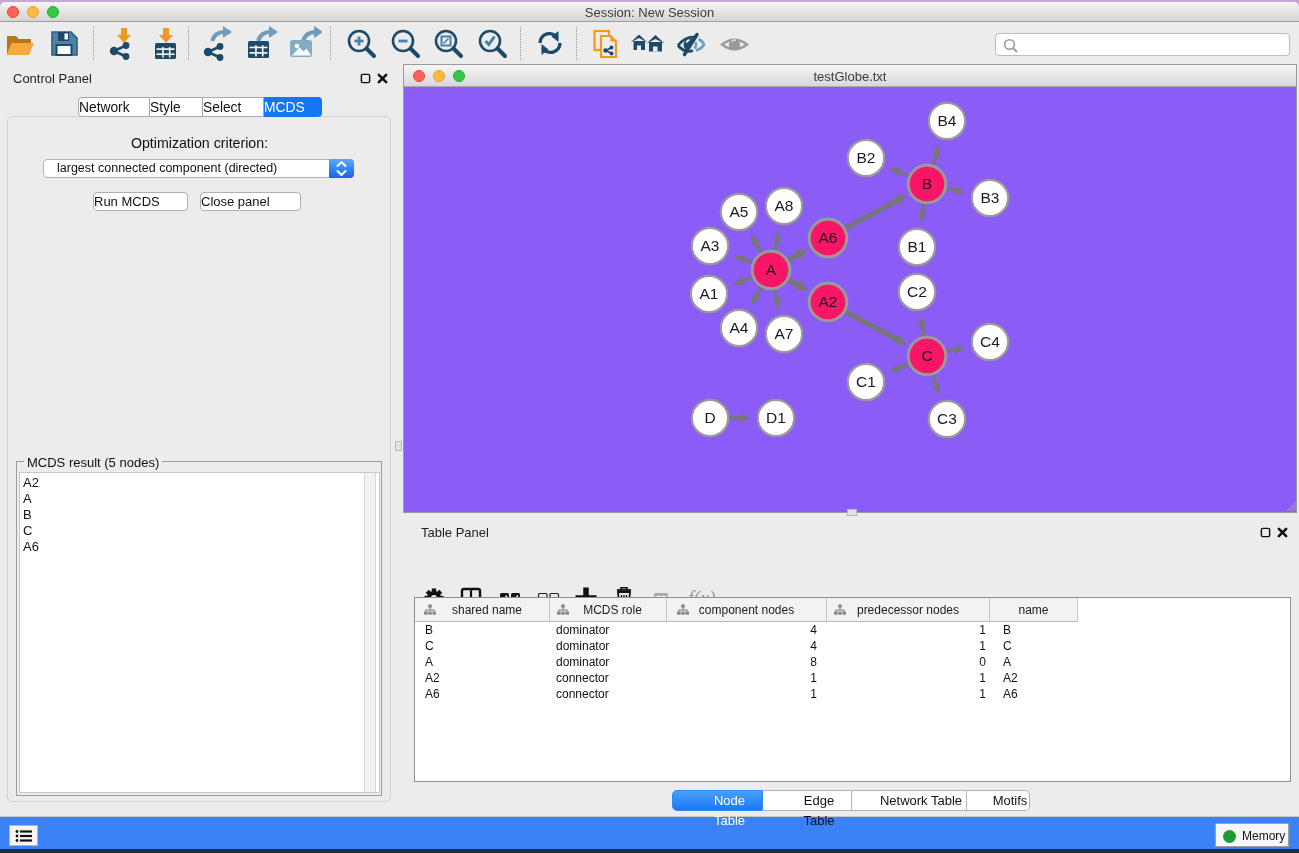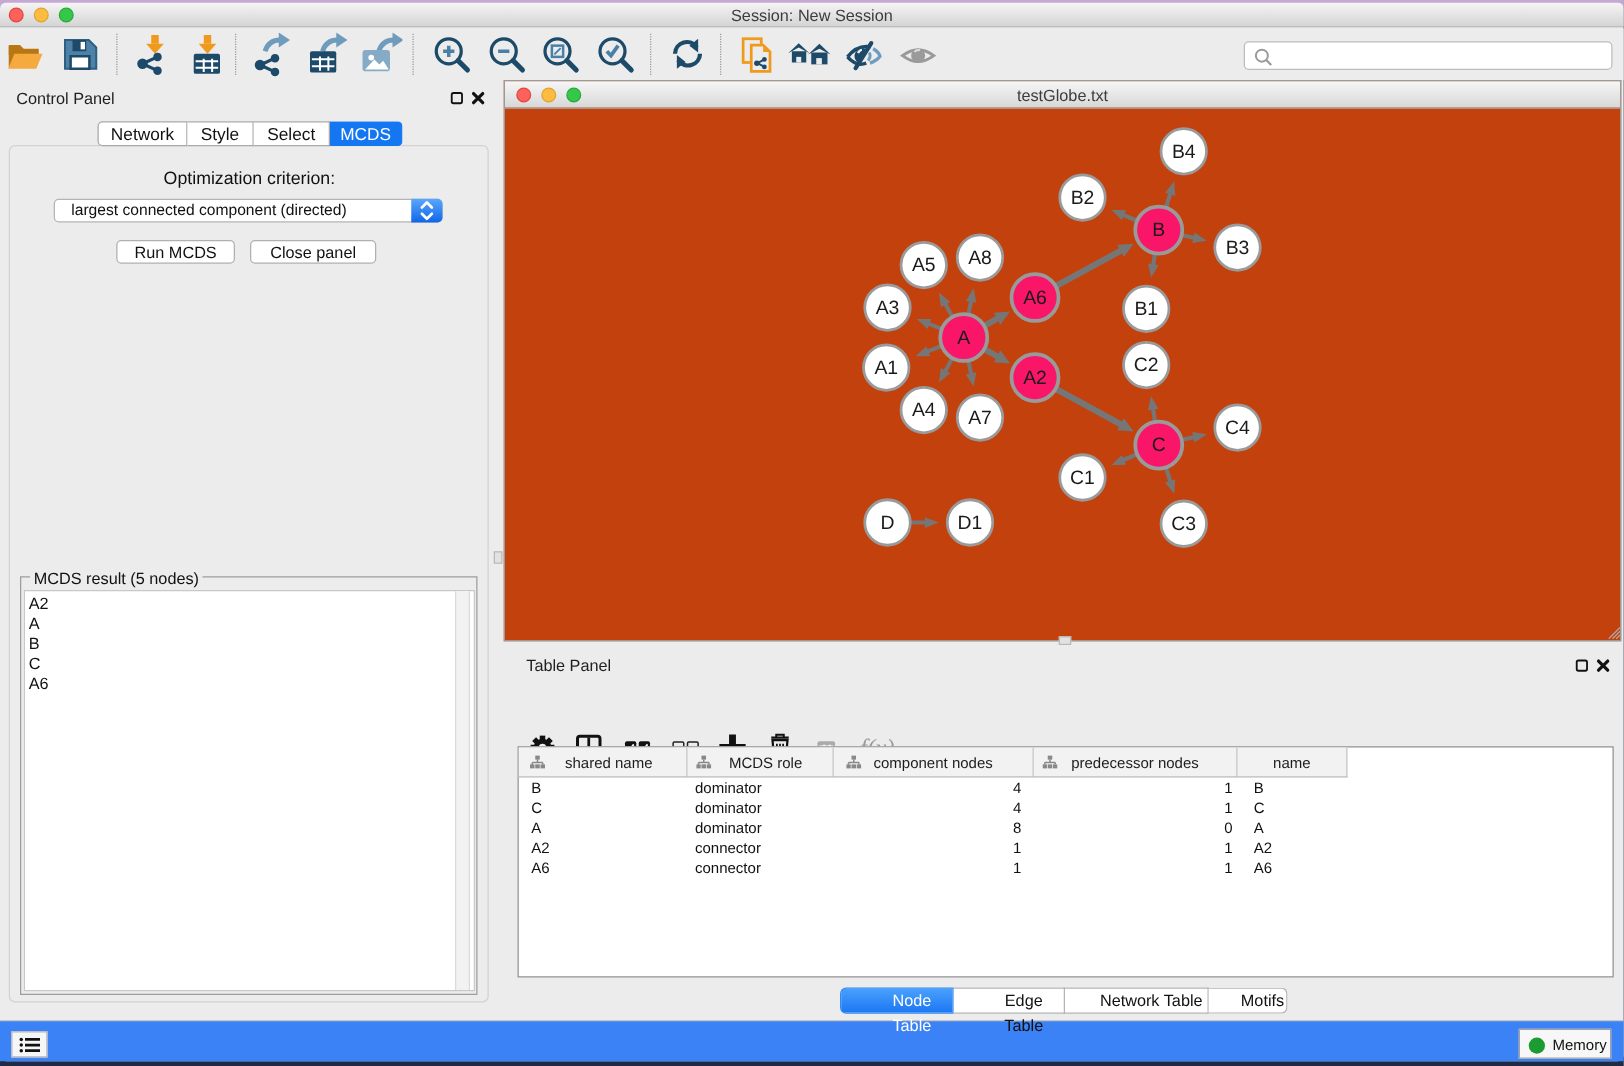--- a/index.html
+++ b/index.html
@@ -13,35 +13,35 @@
 .light { position:absolute; top:3.5px; width:12px; height:12px; border-radius:50%; }
 #titlebar .t { position:absolute; top:3px; width:100%; text-align:center; font-size:13px; color:#3c3c3c; }
 #toolbar { position:absolute; left:0; top:23px; width:1299px; height:41px; background:#ececec; }
 .vsep { position:absolute; top:4px; height:33px; width:0; border-left:1px dotted #9a9a9a; }
 .tbico { position:absolute; top:3px; }
 #searchbox { position:absolute; left:995px; top:10px; width:295px; height:23px; background:#fff; border:1px solid #bdbdbd; border-radius:4px; }
 
 #cp-head { position:absolute; left:0; top:64px; width:399px; height:28px; }
 #cp-head .t { position:absolute; left:13px; top:7px; font-size:13px; color:#1f1f1f; }
 #cp-tabs { position:absolute; left:78px; top:97px; height:20px; display:flex; z-index:5; }
-.cptab { height:20px; border:1px solid #a9a9a9; border-left:none; background:#fff; font-size:13.8px; color:#111; text-align:center; line-height:19px; }
+.cptab { height:20px; border:1px solid #a9a9a9; border-left:none; background:#fff; font-size:13.8px; color:#111; text-align:left; line-height:19px; }
 .cptab.first { border-left:1px solid #a9a9a9; border-radius:4px 0 0 4px; }
 .cptab.sel { background:#1576f2; color:#ffffff; border-color:#1576f2; border-radius:0 4px 4px 0; }
 #cp-body { position:absolute; left:7px; top:116px; width:384px; height:686px; background:#ececec; border:1px solid #d2d2d2; border-radius:5px; }
 #opt-label { position:absolute; left:0; top:135px; width:399px; text-align:center; font-size:14.2px; color:#111; }
 #dropdown { position:absolute; left:43px; top:159px; width:311px; height:19px; background:#fff; border:1px solid #b4b4b4; border-radius:4px; font-size:12.5px; color:#111; line-height:17px; padding-left:13px; }
 #dd-btn { position:absolute; right:-1px; top:-1px; width:25px; height:19px; border-radius:0 4px 4px 0; background:linear-gradient(#5ba7fc,#1166e8); }
-.btn { position:absolute; height:19px; background:#fff; border:1px solid #b0b0b0; border-radius:4px; font-size:13px; color:#111; text-align:center; line-height:17px; }
+.btn { position:absolute; height:19px; background:#fff; border:1px solid #b0b0b0; border-radius:4px; font-size:13px; color:#111; text-align:left; line-height:17px; }
 #fieldset { position:absolute; left:16px; top:461px; width:366px; height:335px; border:1px solid #9d9d9d; }
 #fieldset .legend { position:absolute; left:7px; top:-7px; background:#ececec; padding:0 3px; font-size:13px; color:#111; }
 #listbox{ position:absolute; left:2px; top:10px; width:361px; height:321px; background:#fff; border:1px solid #c8c8c8; font-size:13px; color:#111; }
 #listbox .sb { position:absolute; right:3px; top:0; width:12px; height:100%; background:#f2f2f2; border-left:1px solid #dadada; border-right:1px solid #dadada; }
 #listbox{ padding-top:2px; } #listbox .it { padding-left:3px; height:16px; line-height:16px; }
 
-#netwin { position:absolute; left:403px; top:64px; width:894px; height:449px; background:#c2410c; border:1px solid #9a9a9a; }
+#netwin { position:absolute; left:403px; top:64px; width:894px; height:449px; background:#8b5cf6; border:1px solid #9a9a9a; }
 #net-title { position:absolute; left:0; top:0; width:100%; height:22px; background:linear-gradient(#f6f6f6,#d8d8d8); border-bottom:1px solid #ababab; }
 #net-title .light { top:5px; } #net-title .t { position:absolute; top:4px; width:100%; text-align:center; font-size:13px; color:#3c3c3c; }
 
 #tp-head { position:absolute; left:399px; top:520px; width:900px; height:26px; }
 #tp-head .t { position:absolute; left:22px; top:5px; font-size:13px; color:#1f1f1f; }
 #tp-toolbar { position:absolute; left:418px; top:581px; width:880px; height:36px; }
 #tbl { position:absolute; left:414px; top:597px; width:877px; height:185px; background:#fff; border:1px solid #8f8f8f; }
 #tbl-head { position:absolute; left:0; top:0; width:663px; height:24px; background:#f2f2f2; border-bottom:1px solid #bdbdbd; }
 .th { position:absolute; top:0; height:24px; border-right:1px solid #c6c6c6; font-size:12px; color:#1c1c1c; }
 .th .lbl { position:absolute; top:5px; width:100%; text-align:center; }

